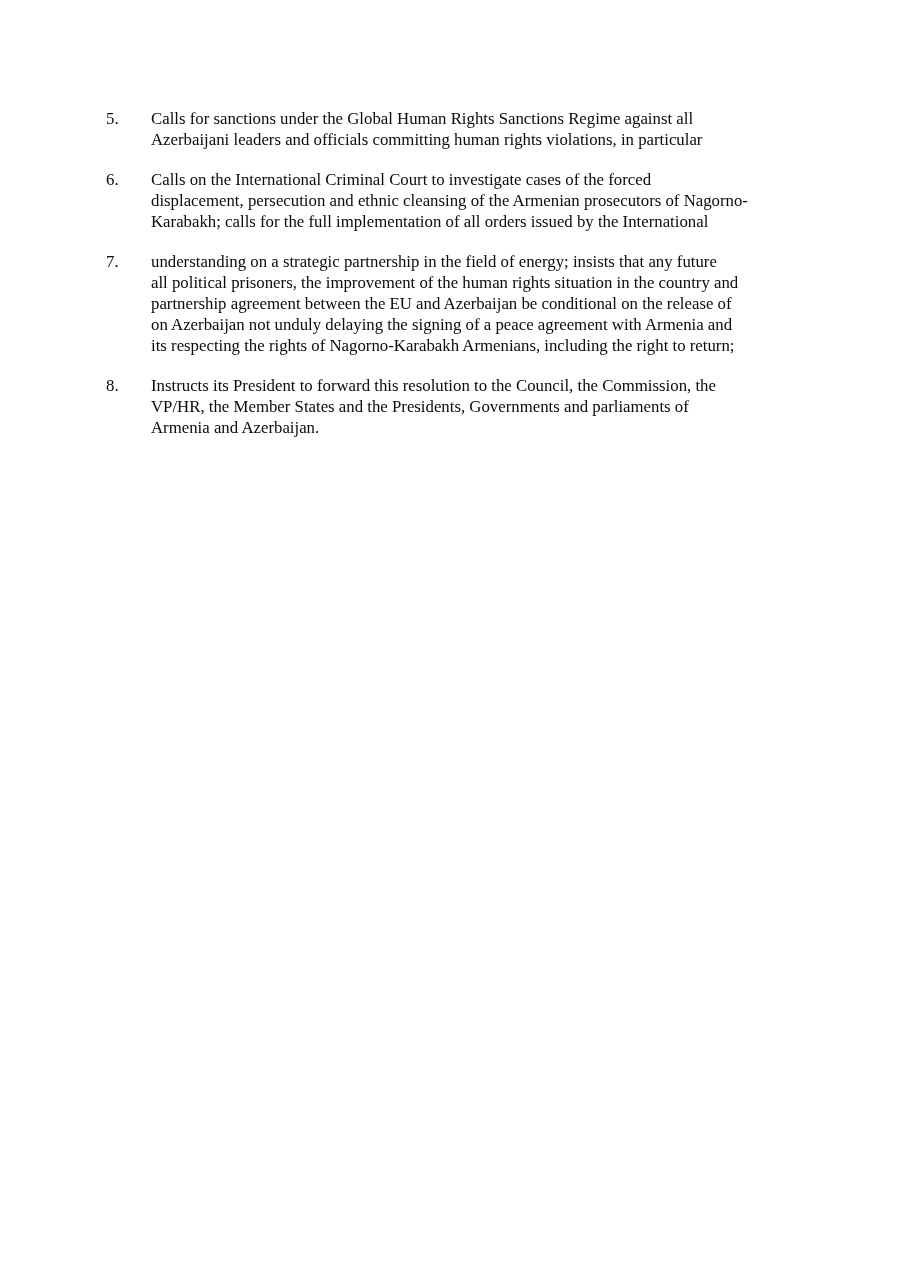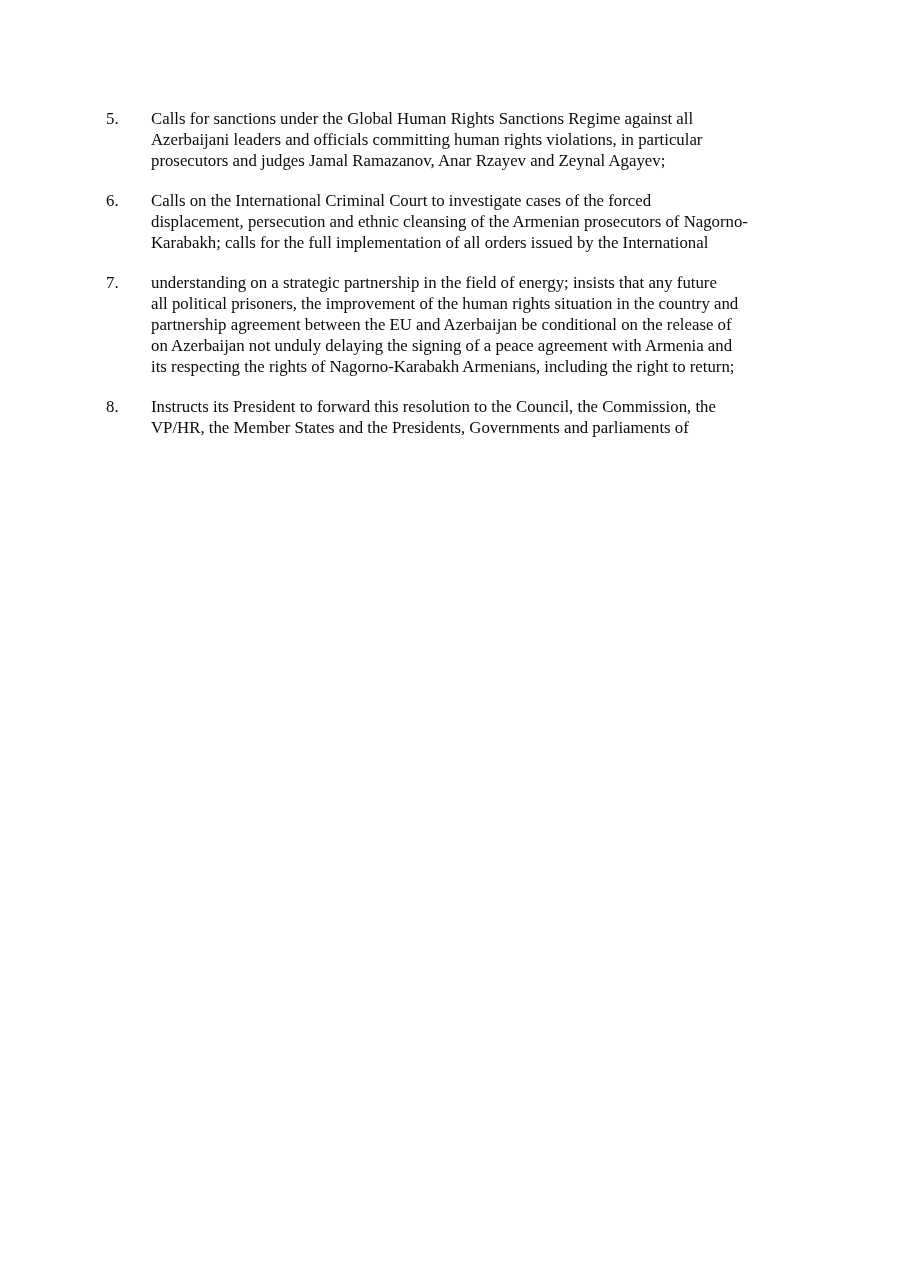--- a/index.html
+++ b/index.html
@@ -47,21 +47,20 @@
 <body>
 
 <div class="page">
   <div class="content">
 
     <div class="para">
       <div class="para-num">5.</div>
       <div class="para-body">
         <div class="line">Calls for sanctions under the Global Human Rights Sanctions Regime against all</div>
         <div class="line">Azerbaijani leaders and officials committing human rights violations, in particular</div>
-        <div class="line">prosecutors and judges Jamal Ramazanov, Anar Rzayev and Zeynal Agayev;</div>
       </div>
     </div>
 
     <div class="para">
       <div class="para-num">6.</div>
       <div class="para-body">
         <div class="line">Calls on the International Criminal Court to investigate cases of the forced</div>
         <div class="line">displacement, persecution and ethnic cleansing of the Armenian prosecutors of Nagorno-</div>
         <div class="line">Karabakh; calls for the full implementation of all orders issued by the International</div>
       </div>
@@ -76,17 +75,18 @@
         <div class="line">on Azerbaijan not unduly delaying the signing of a peace agreement with Armenia and</div>
         <div class="line">its respecting the rights of Nagorno-Karabakh Armenians, including the right to return;</div>
       </div>
     </div>
 
     <div class="para">
       <div class="para-num">8.</div>
       <div class="para-body">
         <div class="line">Instructs its President to forward this resolution to the Council, the Commission, the</div>
         <div class="line">VP/HR, the Member States and the Presidents, Governments and parliaments of</div>
+        <div class="line">Armenia and Azerbaijan.</div>
       </div>
     </div>
 
   </div>
 </div>
 
 </body></html>

